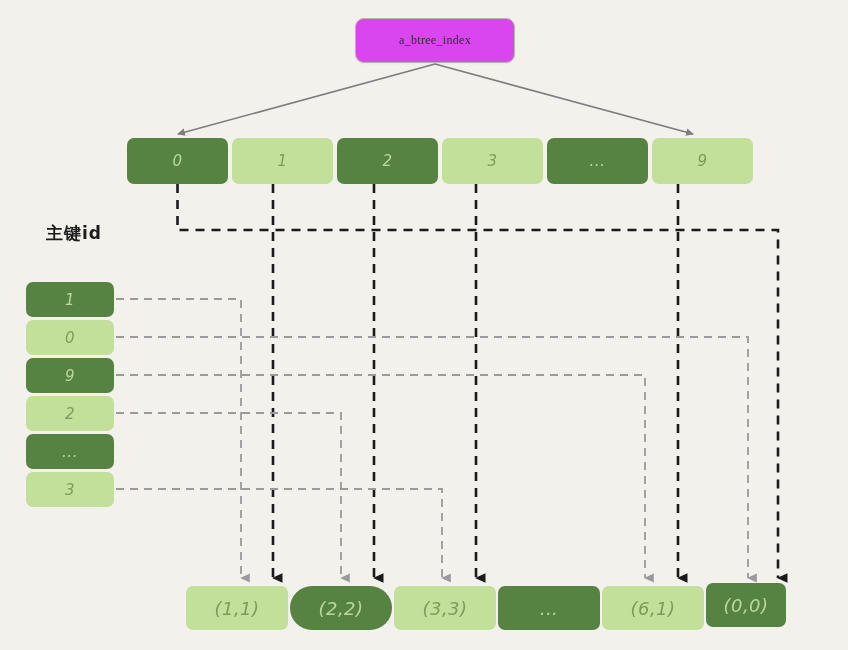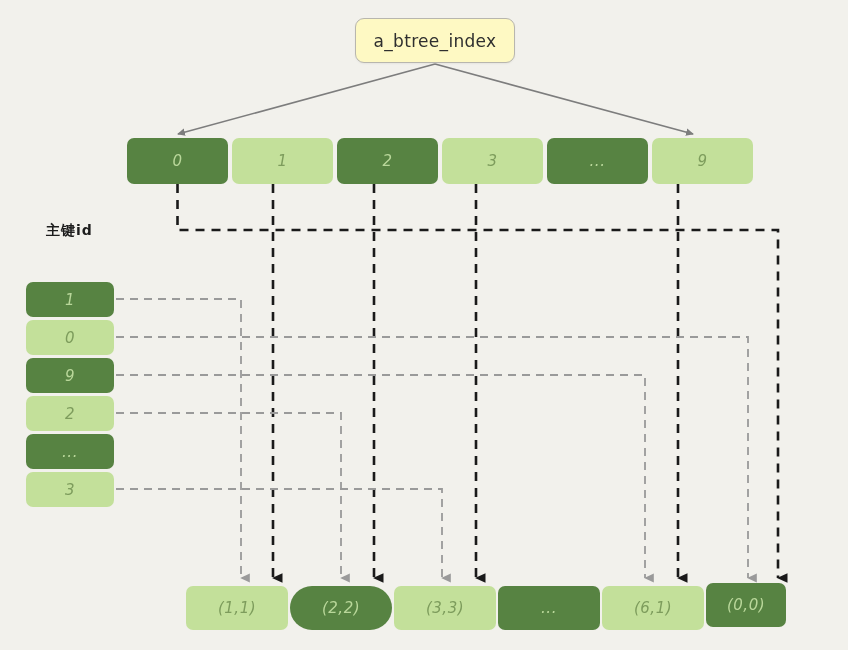--- a/index.html
+++ b/index.html
@@ -41,42 +41,43 @@
     background: #578342;
     color: #b9d79a;
   }
   .node.light {
     background: #c3e09a;
     color: #7d9c5c;
   }
   .root-box {
     position: absolute;
     box-sizing: border-box;
-    background: #fef9c3;
+    background: #d946ef;
     border: 1.5px solid #b8b6ae;
     border-radius: 9px;
     display: flex;
     align-items: center;
     justify-content: center;
     color: #2f2f2f;
-    font-size: 17px;
+    font-size: 12px;
     letter-spacing: 0.3px;
     box-shadow: 0 1px 2px rgba(0,0,0,0.05);
+    font-family: Liberation Serif, serif;
   }
   .side-label {
     position: absolute;
     color: #1d1d1d;
-    font-size: 14px;
+    font-size: 17px;
     font-weight: 700;
     letter-spacing: 1px;
     white-space: nowrap;
   }
   .idx-cell { font-size: 15px; }
   .pk-cell { font-size: 15px; }
-  .leaf-cell { font-size: 15px; }
+  .leaf-cell { font-size: 18px; }
 </style>
 </head>
 <body>
 
 <div id="stage">
 
   <svg class="wires" viewBox="0 0 848 650">
     <defs>
       <marker id="arrowGray" markerWidth="9" markerHeight="9" refX="7" refY="4.5" orient="auto" markerUnits="userSpaceOnUse">
         <path d="M0,0.8 L8,4.5 L0,8.2 z" fill="#7d7d7d"></path>

